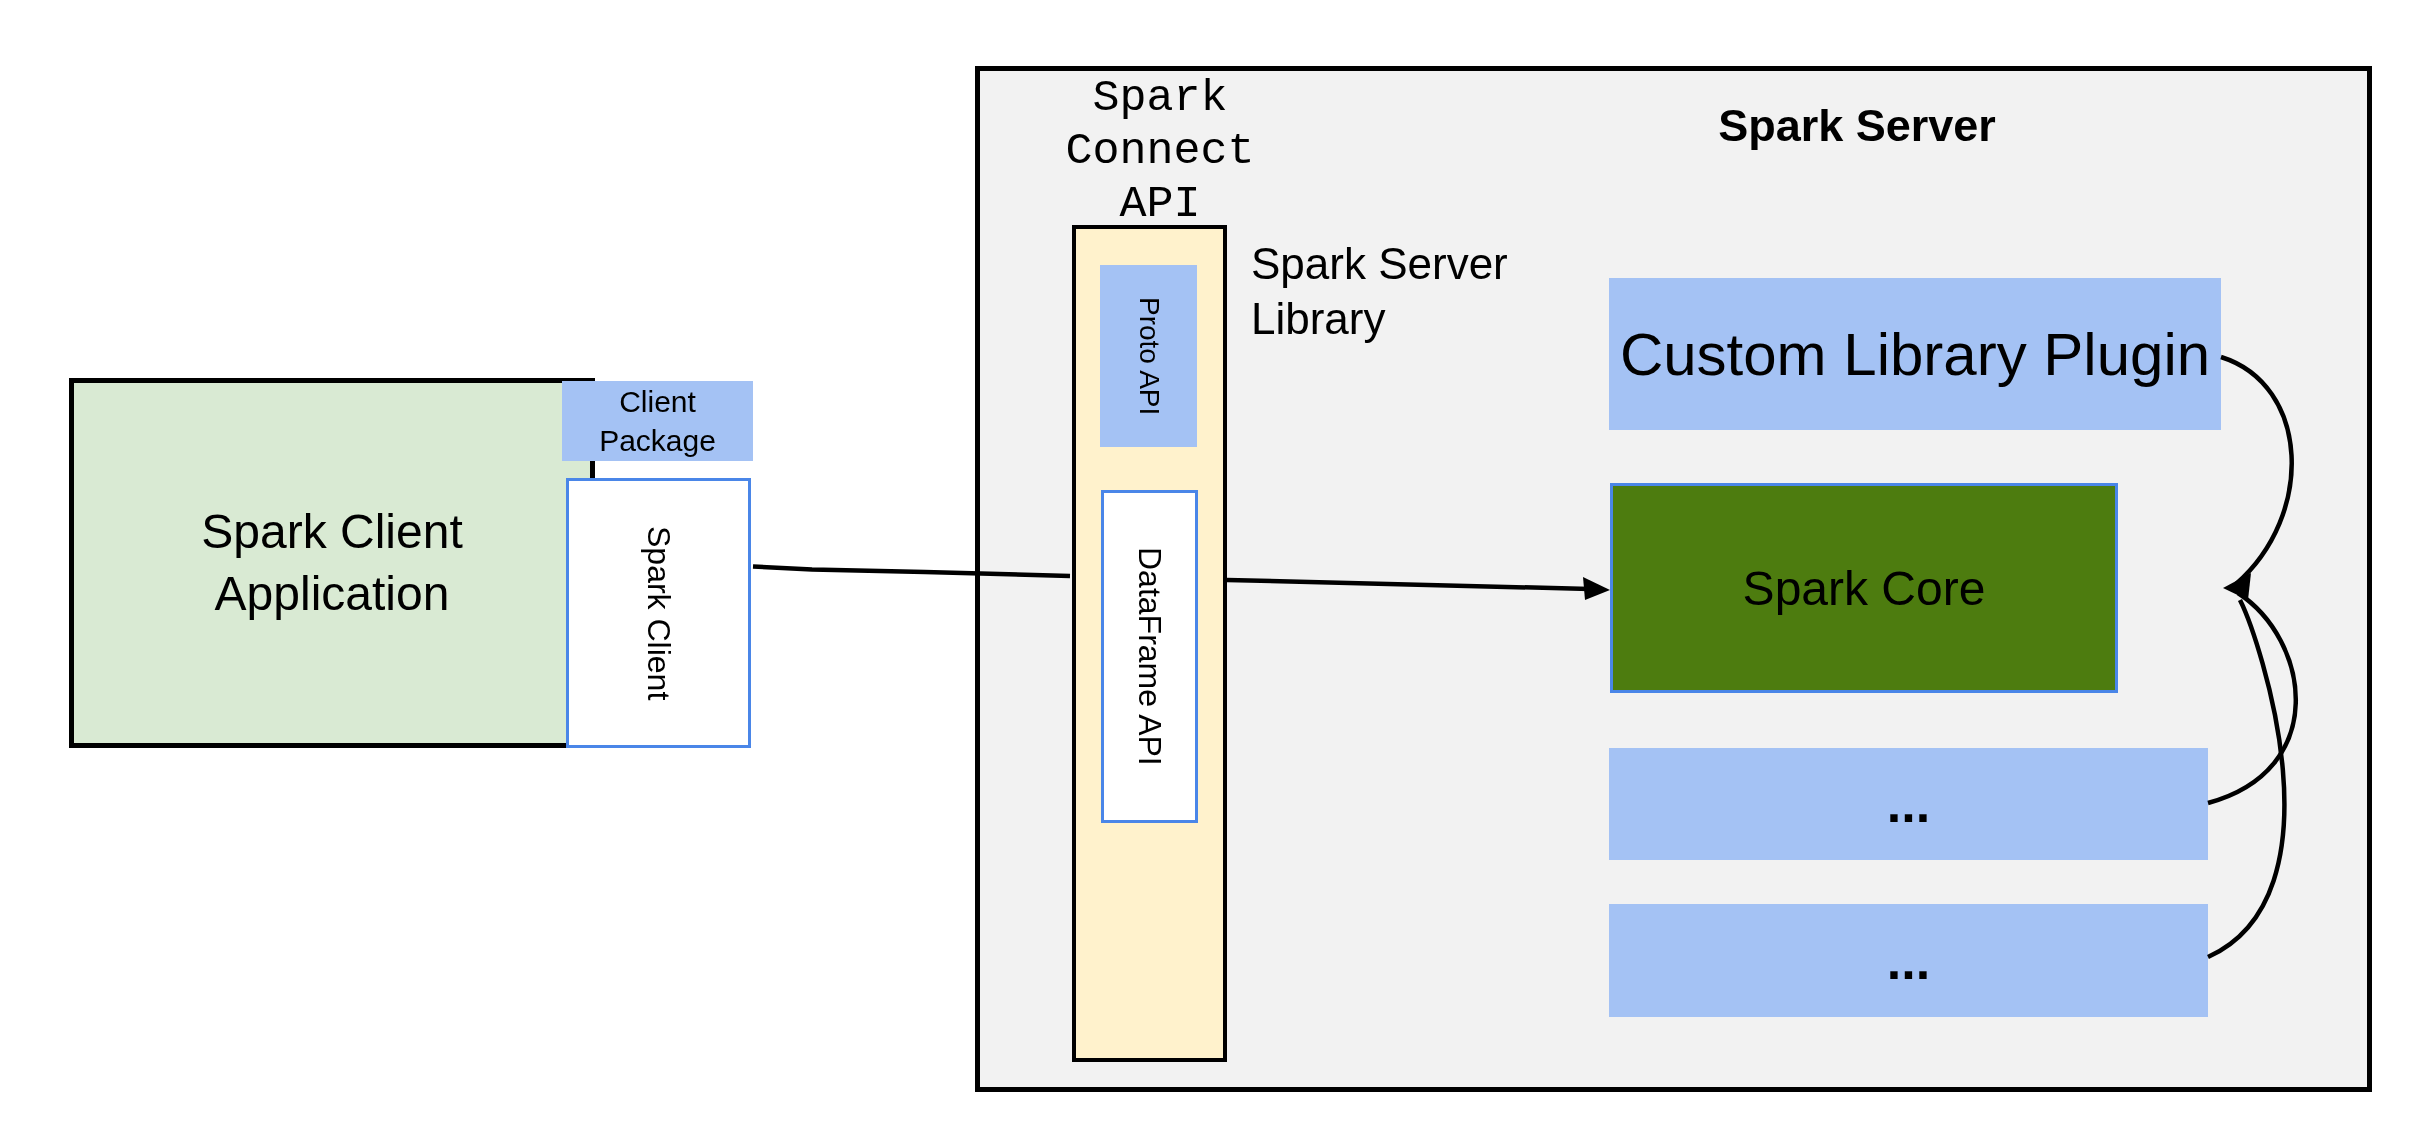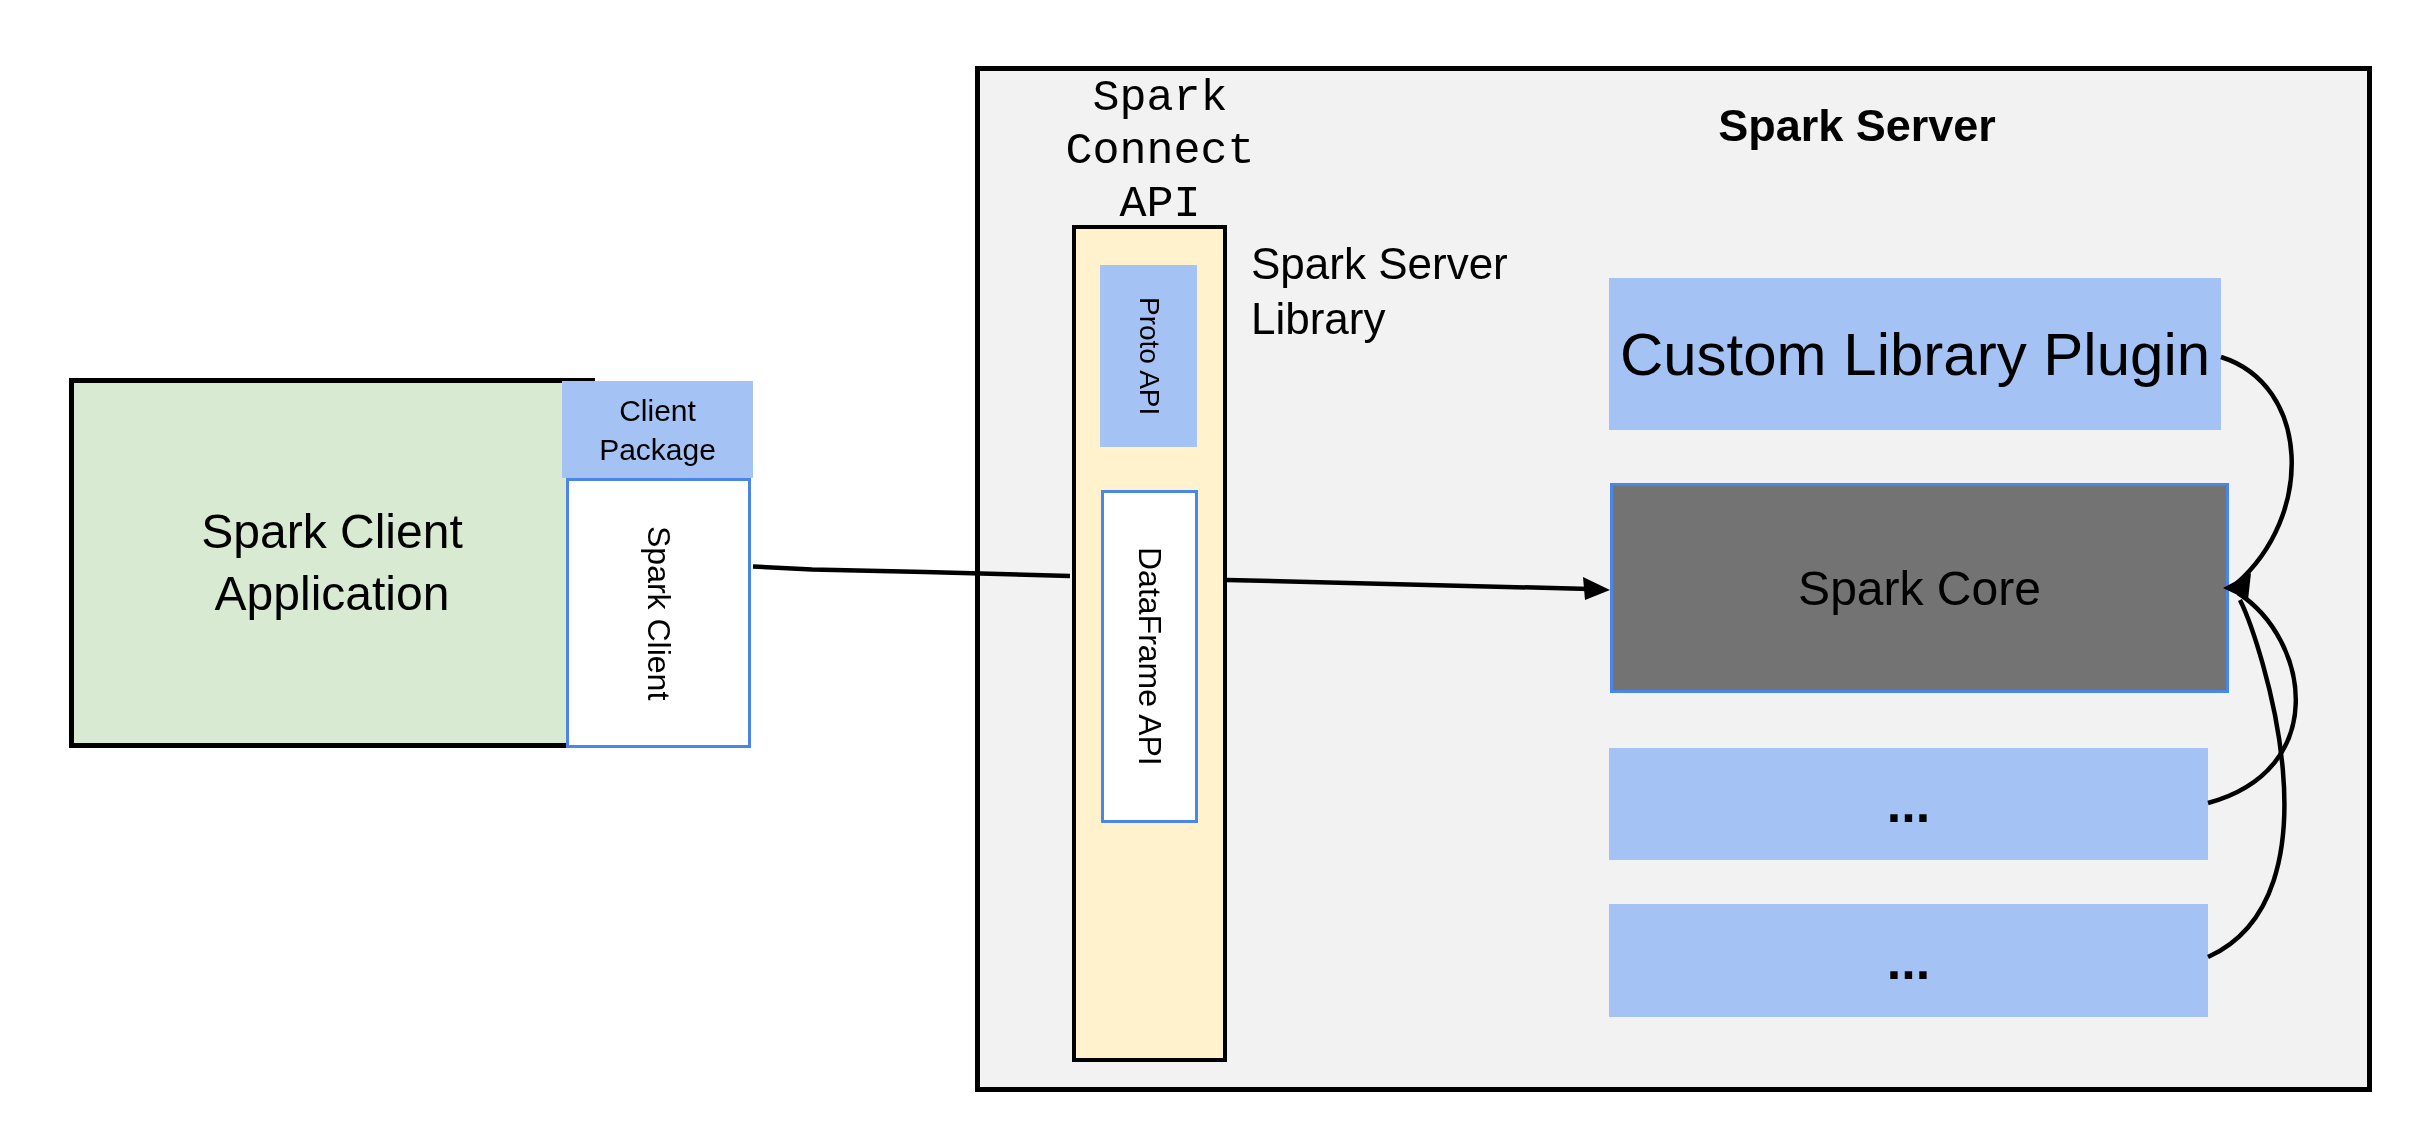--- a/index.html
+++ b/index.html
@@ -24,21 +24,21 @@
   
   .green-box {
     left: 69px; top: 378px; width: 526px; height: 370px;
     background: var(--green-fill);
     border: 5px solid #000;
     z-index: 1;
   }
   .green-box .label { font-size: 48px; line-height: 1.3; }
 
   .client-package-box {
-    left: 562px; top: 381px; width: 191px; height: 97px;
+    left: 562px; top: 381px; width: 191px; height: 80px;
     background: var(--blue-fill);
     z-index: 3;
     justify-content: center;
   }
   .client-package-box .label { font-size: 30px; line-height: 1.3; }
 
   .spark-client-box {
     left: 566px; top: 478px; width: 185px; height: 270px;
     background: #fff;
     border: 3px solid var(--blue-border);
@@ -103,22 +103,22 @@
 
   
   .plugin-box {
     left: 1609px; top: 278px; width: 612px; height: 152px;
     background: var(--blue-fill);
     z-index: 2;
   }
   .plugin-box .label { font-size: 60px; }
 
   .spark-core-box {
-    left: 1610px; top: 483px; width: 619px; height: 210px;
-    background: #737373;
+    left: 1610px; top: 483px; width: 508px; height: 210px;
+    background: #4d7c0f;
     border: 3px solid var(--blue-border);
     z-index: 2;
   }
   .spark-core-box .label { font-size: 48px; }
 
   .ellipsis-box-1 {
     left: 1609px; top: 748px; width: 599px; height: 112px;
     background: var(--blue-fill);
     z-index: 2;
   }

